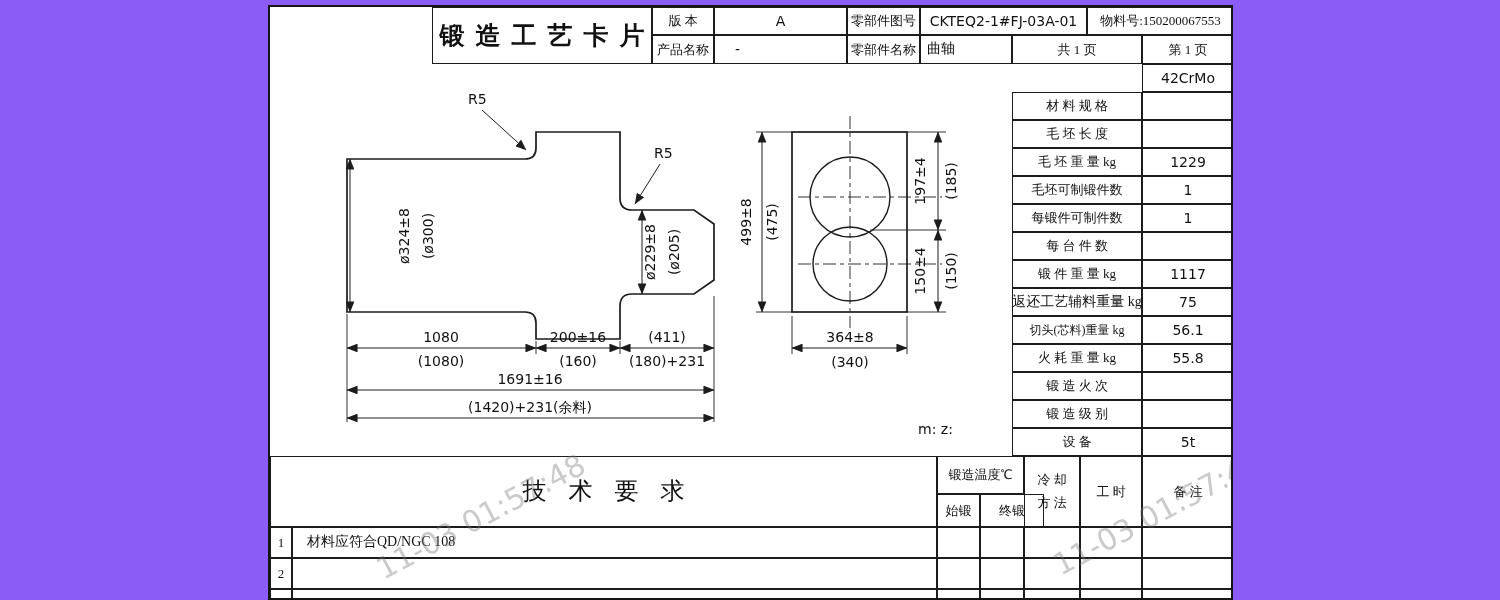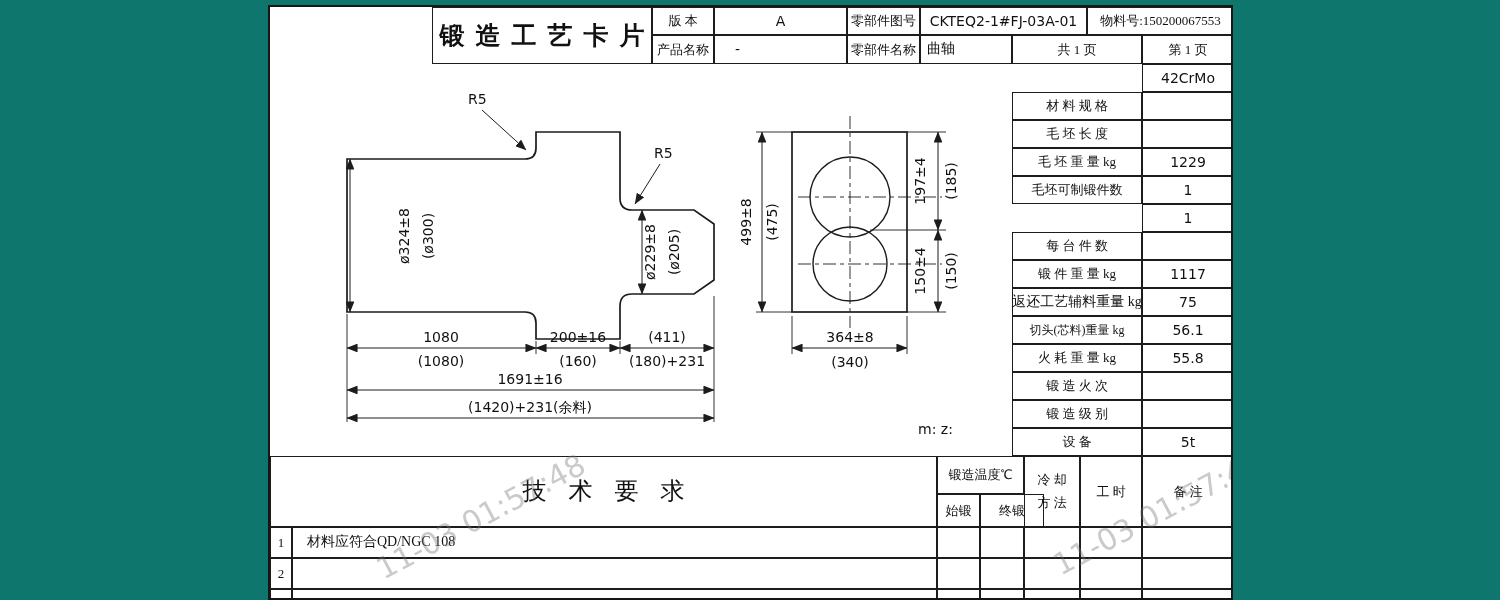--- a/index.html
+++ b/index.html
@@ -1,17 +1,17 @@
 <!DOCTYPE html>
 <html><head>
 <meta charset="utf-8">
 <style>
   html,body{margin:0;padding:0;width:1500px;height:600px;background:#ffffff;overflow:hidden;
     font-family:"Liberation Serif",serif;color:#111;}
-  .page{position:relative;width:1500px;height:600px;background:#0f766e;}
+  .page{position:relative;width:1500px;height:600px;background:#8b5cf6;}
   .sheet{position:absolute;left:268px;top:5px;width:965px;height:595px;border:2px solid #161616;
     box-sizing:border-box;overflow:hidden;background:#fff;}
   .cell{position:absolute;box-sizing:border-box;border:1px solid #1c1c1c;display:flex;
     align-items:center;justify-content:center;font-size:13px;line-height:1.2;white-space:nowrap;}
   .lbl{font-size:13px;letter-spacing:0;}
   .val{font-family:"DejaVu Sans",sans-serif;font-size:14px;}
   .left{justify-content:flex-start;}
   .title-cell{font-size:25px;font-weight:600;letter-spacing:11px;padding-left:11px;}
   .tech-title{font-size:24px;font-weight:400;letter-spacing:22px;padding-left:22px;}
   .pre{white-space:pre-line;text-align:center;line-height:1.7;}
@@ -42,20 +42,21 @@
 
   <div class="cell val" style="left:872px;top:57px;width:92px;height:28px">42CrMo</div>
   <div class="cell lbl" style="left:742px;top:85px;width:130px;height:28px">材 料 规 格</div>
   <div class="cell val" style="left:872px;top:85px;width:92px;height:28px"></div>
   <div class="cell lbl" style="left:742px;top:113px;width:130px;height:28px">毛 坯 长 度</div>
   <div class="cell val" style="left:872px;top:113px;width:92px;height:28px"></div>
   <div class="cell lbl" style="left:742px;top:141px;width:130px;height:28px">毛 坯 重 量 kg</div>
   <div class="cell val" style="left:872px;top:141px;width:92px;height:28px">1229</div>
   <div class="cell lbl" style="left:742px;top:169px;width:130px;height:28px">毛坯可制锻件数</div>
   <div class="cell val" style="left:872px;top:169px;width:92px;height:28px">1</div>
+  <div class="cell lbl" style="left:742px;top:197px;width:130px;height:28px">每锻件可制件数</div>
   <div class="cell val" style="left:872px;top:197px;width:92px;height:28px">1</div>
   <div class="cell lbl" style="left:742px;top:225px;width:130px;height:28px">每 台 件 数</div>
   <div class="cell val" style="left:872px;top:225px;width:92px;height:28px"></div>
   <div class="cell lbl" style="left:742px;top:253px;width:130px;height:28px">锻 件 重 量 kg</div>
   <div class="cell val" style="left:872px;top:253px;width:92px;height:28px">1117</div>
   <div class="cell lbl" style="left:742px;top:281px;width:130px;height:28px;font-size:14px">返还工艺辅料重量 kg</div>
   <div class="cell val" style="left:872px;top:281px;width:92px;height:28px">75</div>
   <div class="cell lbl" style="left:742px;top:309px;width:130px;height:28px;font-size:12px">切头(芯料)重量 kg</div>
   <div class="cell val" style="left:872px;top:309px;width:92px;height:28px">56.1</div>
   <div class="cell lbl" style="left:742px;top:337px;width:130px;height:28px">火 耗 重 量 kg</div>

